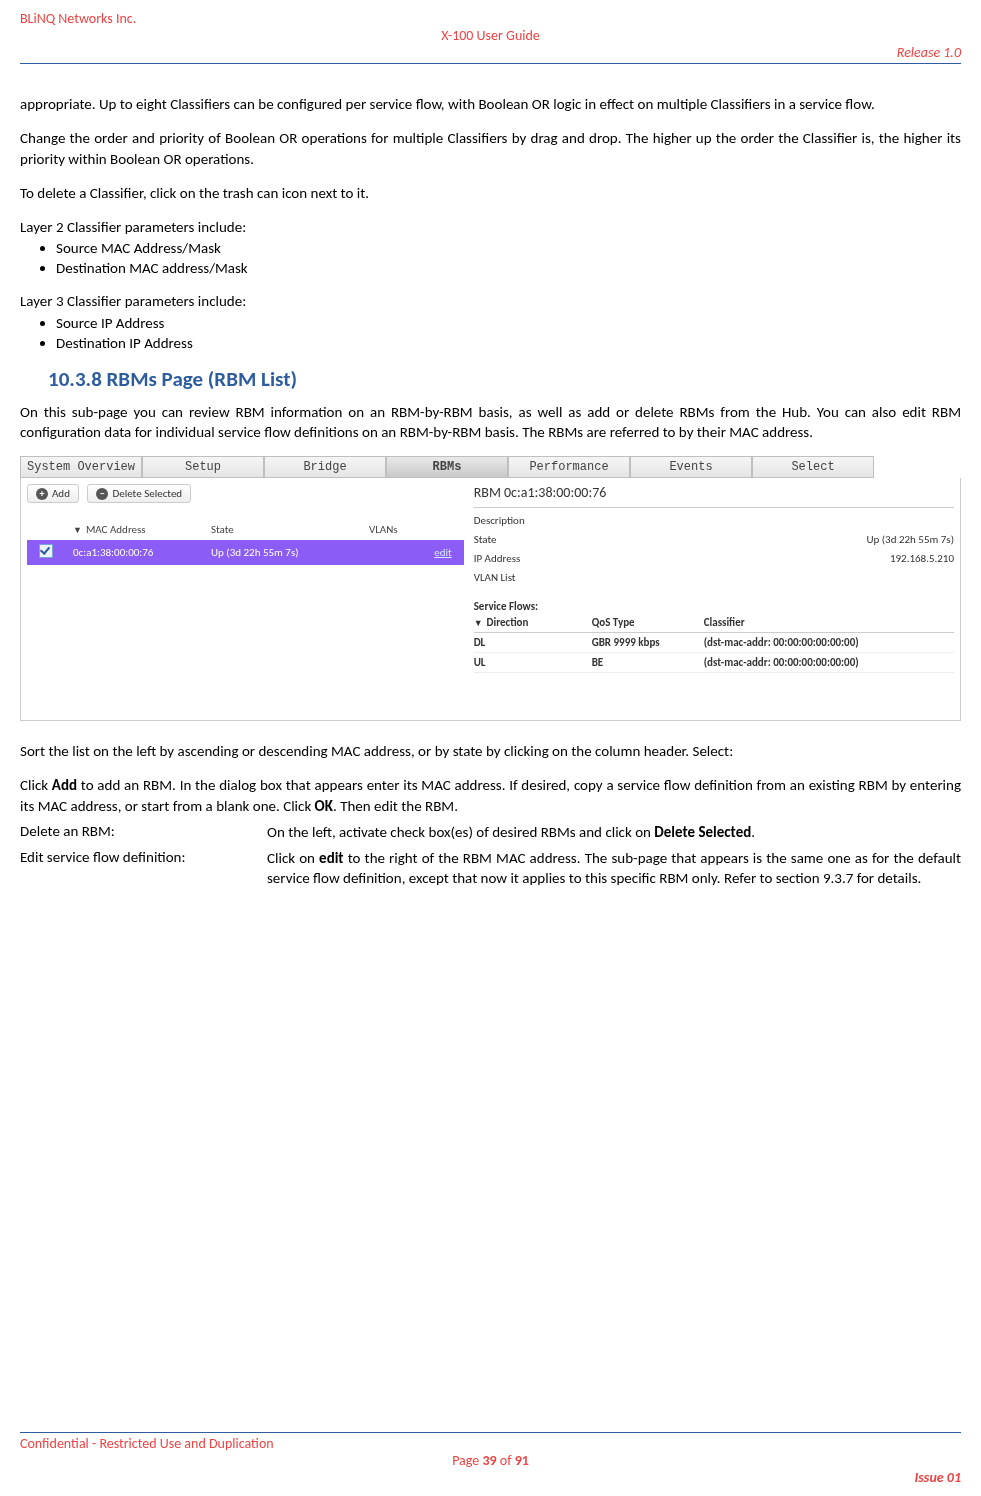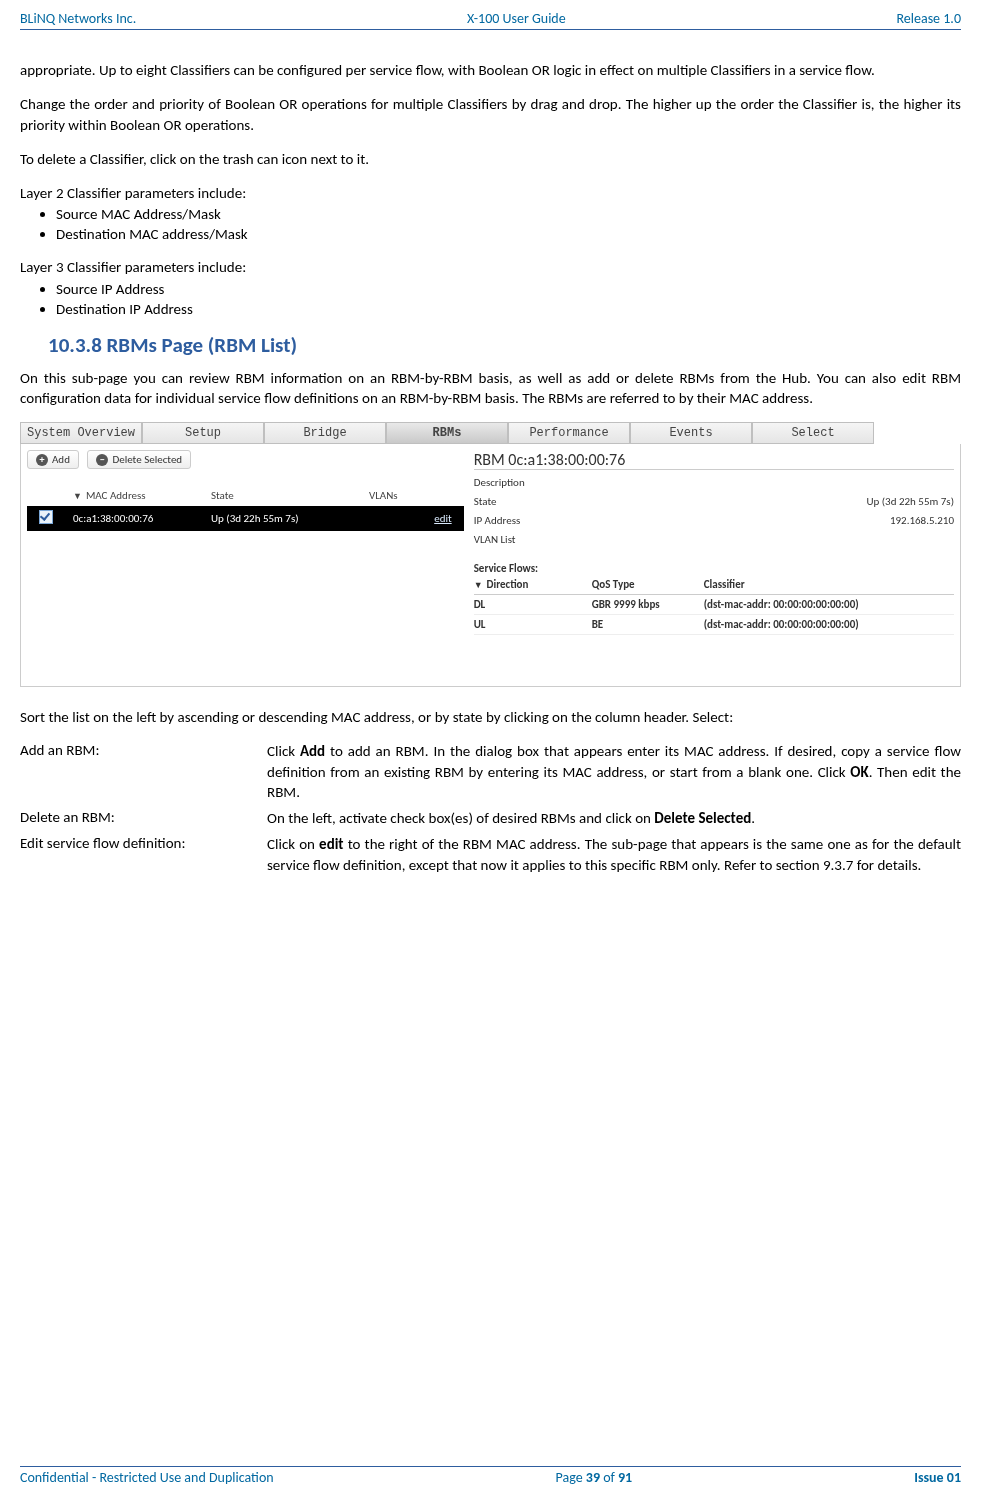--- a/index.html
+++ b/index.html
@@ -14,37 +14,38 @@
     width: 981px;
     min-height: 1496px;
     box-sizing: border-box;
     padding: 10px 20px 10px 20px;
     position: relative;
   }
   .header-row, .footer-row {
     display: flex;
     justify-content: space-between;
     font-size: 14px;
-    color: #0369a1;
+    color: #ef4444;
+    flex-direction: column;
   }
   .header-row {
     border-bottom: 1px solid #2e5d9f;
     padding-bottom: 2px;
     margin-bottom: 30px;
   }
   .footer-row {
     border-top: 1px solid #2e5d9f;
     padding-top: 2px;
     position: absolute;
     bottom: 10px;
     left: 20px;
     right: 20px;
   }
   .header-center, .footer-center { text-align: center; }
-  .header-right, .footer-right { text-align: left; }
+  .header-right, .footer-right { text-align: right; font-style: italic; }
   p { margin: 0 0 14px 0; line-height: 1.35; text-align: justify; }
   ul.bullets { margin: 0 0 14px 36px; padding: 0; }
   ul.bullets li { margin-bottom: 2px; list-style: disc; }
   .section-heading {
     color: #2e5d9f;
     font-weight: bold;
     font-size: 21px;
     margin: 12px 0 10px 28px;
   }
   .screenshot {
@@ -105,21 +106,21 @@
   }
   .ss-colheads {
     display: flex;
     margin-top: 20px;
     font-weight: normal;
     color: #444;
     font-size: 11px;
   }
   .ss-row {
     display: flex;
-    background: #000000;
+    background: #8b5cf6;
     color: #fff;
     font-size: 11px;
     padding: 4px 0;
     margin-top: 4px;
     align-items: center;
   }
   .ss-row .cell, .ss-colheads .cell { padding: 0 4px; }
   .checkbox {
     width: 12px; height: 12px;
     border: 1px solid #7aa6d6;
@@ -133,22 +134,22 @@
     position: absolute;
     left: 2px; top: 0px;
     width: 4px; height: 7px;
     border: solid #2e5d9f;
     border-width: 0 2px 2px 0;
     transform: rotate(40deg);
   }
   .ss-row .editlink { color: #d8e8fb; text-decoration: underline; margin-right: 8px; }
   .ss-right-title {
     border-bottom: 1px solid #ccc;
-    padding-bottom: 0;
-    font-size: 16px;
+    padding-bottom: 6px;
+    font-size: 14px;
     color: #333;
   }
   .kv { display: flex; justify-content: space-between; margin: 6px 0; }
   .sf-head { font-weight: bold; margin-top: 16px; }
   .sf-table .hdr, .sf-table .trow { display: flex; padding: 3px 0; font-weight: bold; }
   .sf-table .hdr { border-bottom: 1px solid #ccc; font-weight: bold; }
   .sf-table .trow { border-bottom: 1px solid #eee; }
   .sf-table .c1 { width: 90px; }
   .sf-table .c2 { width: 112px; margin-left: 28px; }
   .sf-table .c3 { flex: 1; }
@@ -262,21 +263,20 @@
           </div>
         </div>
       </div>
     </div>
   </div>
 
   <p>Sort the list on the left by ascending or descending MAC address, or by state by clicking on the column header. Select:</p>
 
   <div class="defs">
     <div class="def-row">
-      <div class="def-term">Add an RBM:</div>
       <div class="def-body"><span>Click </span><span class="bold">Add</span><span> to add an RBM. In the dialog box that appears enter its MAC address. If desired, copy a service flow definition from an existing RBM by entering its MAC address, or start from a blank one. Click </span><span class="bold">OK</span><span>. Then edit the RBM.</span></div>
     </div>
     <div class="def-row">
       <div class="def-term">Delete an RBM:</div>
       <div class="def-body"><span>On the left, activate check box(es) of desired RBMs and click on </span><span class="bold">Delete Selected</span><span>.</span></div>
     </div>
     <div class="def-row">
       <div class="def-term">Edit service flow definition:</div>
       <div class="def-body"><span>Click on </span><span class="bold">edit</span><span> to the right of the RBM MAC address. The sub-page that appears is the same one as for the default service flow definition, except that now it applies to this specific RBM only. Refer to section 9.3.7 for details.</span></div>
     </div>

